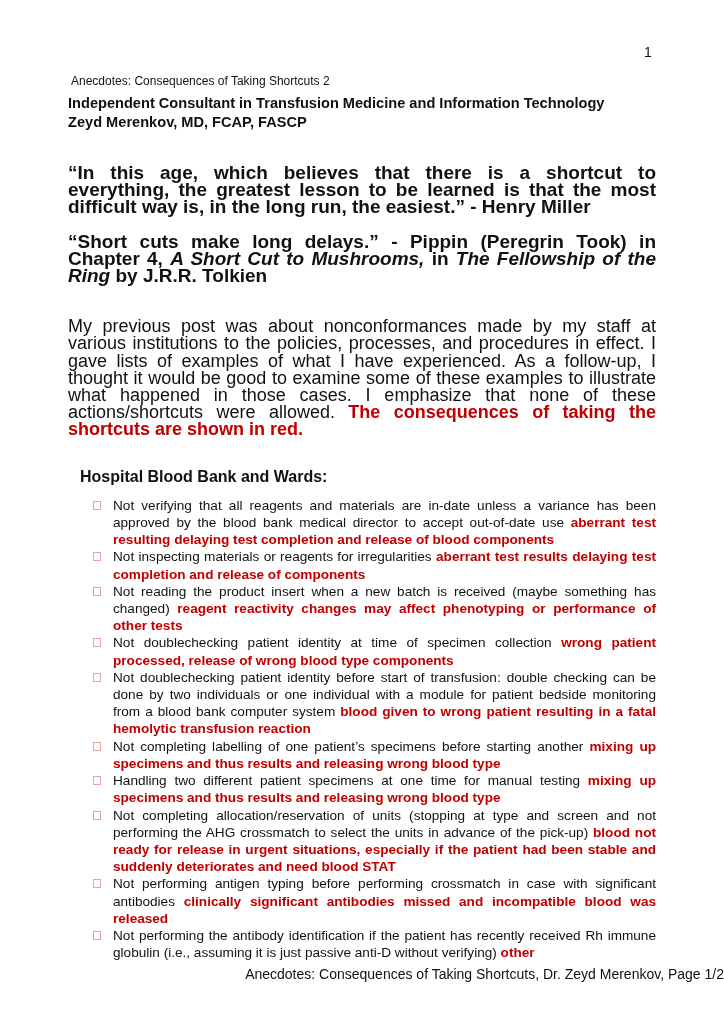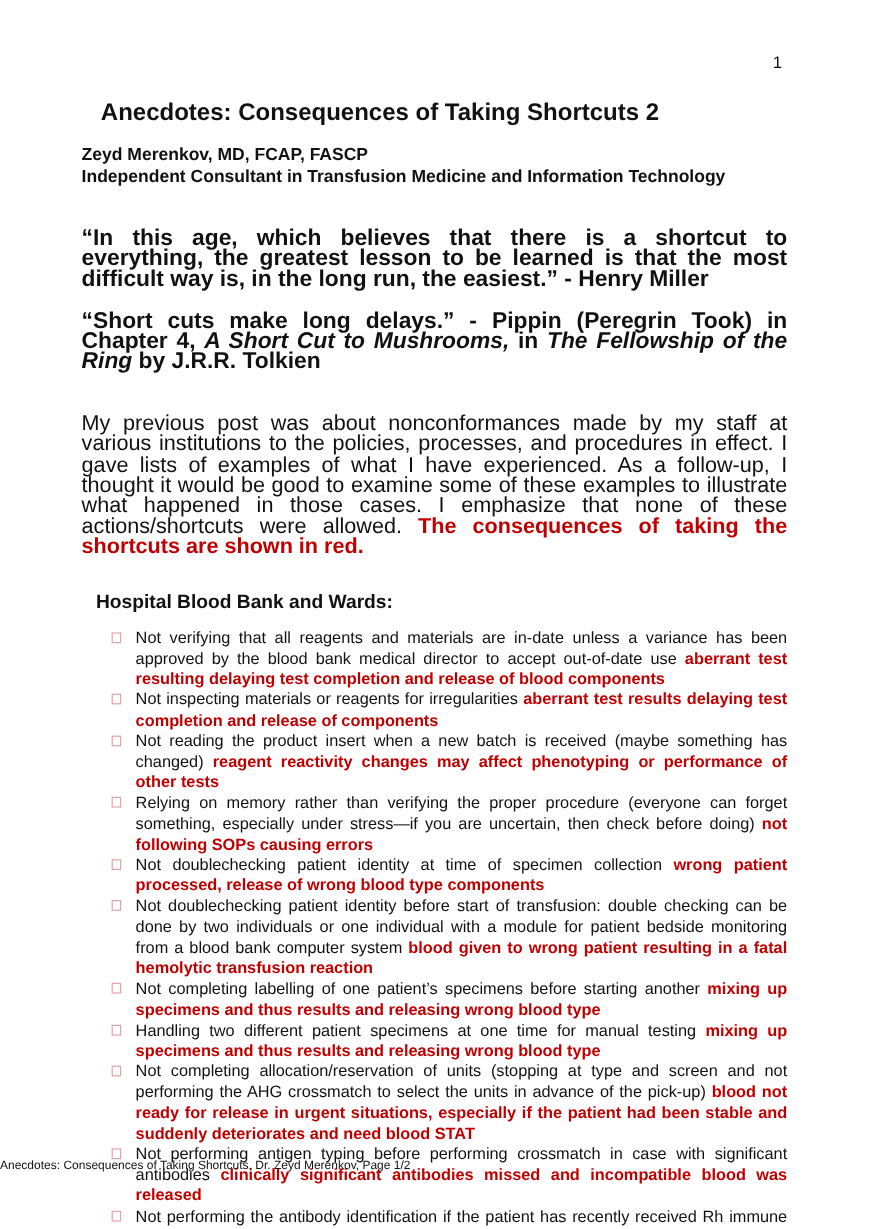--- a/index.html
+++ b/index.html
@@ -1,61 +1,60 @@
 <!DOCTYPE html>
 <html><head>
 <meta charset="utf-8">
 <style>
   html, body { margin: 0; padding: 0; background: #ffffff; }
   body { width: 724px; height: 1024px; position: relative; overflow: hidden;
          font-family: "Liberation Sans", sans-serif; color: #111; }
   .page-num { position: absolute; top: 44px; left: 644px; font-size: 14px; }
   .content { position: absolute; top: 69px; left: 68px; width: 588px; }
-  .title { font-size: 20px; font-weight: bold; line-height: 19px; margin: 16px; }
+  .title { font-size: 12px; font-weight: normal; line-height: 19px; margin: 3px; }
   .subtitle { font-size: 14.6px; font-weight: bold; line-height: 18.5px; margin: 0; }
   .quote { font-size: 19px; font-weight: bold; line-height: 17.2px; text-align: justify; margin: 0; }
   .para { font-size: 18px; line-height: 17.2px; text-align: justify; margin: 0; }
   .red { color: #c00000; font-weight: bold; }
   .section-heading { font-size: 16px; font-weight: bold; line-height: 17.2px; margin: 12px; }
   ul.items { list-style: none; margin: 0; padding: 0; }
   ul.items li { position: relative; padding-left: 45px; font-size: 13.6px; line-height: 17.2px; text-align: justify; }
   .bullet { position: absolute; left: 25px; top: 4px; width: 8px; height: 9px;
             border: 1px solid #e6a3a3; box-sizing: border-box; }
-  .footer { position: absolute; top: 966px; left: 0; width: 724px; text-align: left; font-size: 10px; color: #111; }
+  .footer { position: absolute; top: 966px; left: 0; width: 724px; text-align: right; font-size: 14px; color: #111; }
   .gap1 { height: 33px; }
   .gap2 { height: 17px; }
   em { font-style: italic; }
 </style>
 </head>
 <body>
 
 <div class="page-num">1</div>
 
 <div class="content">
   <p class="title">Anecdotes:  Consequences of Taking Shortcuts 2</p>
+  <p class="subtitle">Independent Consultant in Transfusion Medicine and Information Technology</p>
   <p class="subtitle">Zeyd Merenkov, MD, FCAP, FASCP</p>
-  <p class="subtitle">Independent Consultant in Transfusion Medicine and Information Technology</p>
 
   <div class="gap1"></div>
 
   <p class="quote">“In this age, which believes that there is a shortcut to everything, the greatest lesson to be learned is that the most difficult way is, in the long run, the easiest.” - Henry Miller</p>
   <div class="gap2"></div>
   <p class="quote"><span>“Short cuts make long delays.” - Pippin (Peregrin Took) in Chapter 4, </span><em>A Short Cut to Mushrooms,</em><span> in </span><em>The Fellowship of the Ring</em><span> by J.R.R. Tolkien</span></p>
   <div class="gap2"></div>
   <div class="gap2"></div>
 
   <p class="para"><span>My previous post was about nonconformances made by my staff at various institutions to the policies, processes, and procedures in effect.  I gave lists of examples of what I have experienced.  As a follow-up, I thought it would be good to examine some of these examples to illustrate what happened in those cases.  I emphasize that none of these actions/shortcuts were allowed.  </span><span class="red">The consequences of taking the shortcuts are shown in red.</span></p>
   <div class="gap2"></div>
 
   <p class="section-heading">Hospital Blood Bank and Wards:</p>
   <ul class="items">
     <li><span class="bullet"></span><span>Not verifying that all reagents and materials are in-date unless a variance has been approved by the blood bank medical director to accept out-of-date use </span><span class="red">aberrant test resulting delaying test completion and release of blood components</span></li>
     <li><span class="bullet"></span><span>Not inspecting materials or reagents for irregularities </span><span class="red">aberrant test results delaying test completion and release of components</span></li>
     <li><span class="bullet"></span><span>Not reading the product insert when a new batch is received (maybe something has changed) </span><span class="red">reagent reactivity changes may affect phenotyping or performance of other tests</span></li>
-    <li><span class="bullet"></span><span>Relying on memory rather than verifying the proper procedure (everyone can forget something, especially under stress—if you are uncertain, then check before doing) </span><span class="red">not following SOPs causing errors</span></li>
     <li><span class="bullet"></span><span>Not doublechecking patient identity at time of specimen collection </span><span class="red">wrong patient processed, release of wrong blood type components</span></li>
     <li><span class="bullet"></span><span>Not doublechecking patient identity before start of transfusion:  double checking can be done by two individuals or one individual with a module for patient bedside monitoring from a blood bank computer system </span><span class="red">blood given to wrong patient resulting in a fatal hemolytic transfusion reaction</span></li>
     <li><span class="bullet"></span><span>Not completing labelling of one patient’s specimens before starting another </span><span class="red">mixing up specimens and thus results and releasing wrong blood type</span></li>
     <li><span class="bullet"></span><span>Handling two different patient specimens at one time for manual testing </span><span class="red">mixing up specimens and thus results and releasing wrong blood type</span></li>
     <li><span class="bullet"></span><span>Not completing allocation/reservation of units (stopping at type and screen and not performing the AHG crossmatch to select the units in advance of the pick-up) </span><span class="red">blood not ready for release in urgent situations, especially if the patient had been stable and suddenly deteriorates and need blood STAT</span></li>
     <li><span class="bullet"></span><span>Not performing antigen typing before performing crossmatch in case with significant antibodies </span><span class="red">clinically significant antibodies missed and incompatible blood was released</span></li>
     <li><span class="bullet"></span><span>Not performing the antibody identification if the patient has recently received Rh immune globulin (i.e., assuming it is just passive anti-D without verifying) </span><span class="red">other</span></li>
   </ul>
 </div>
 

